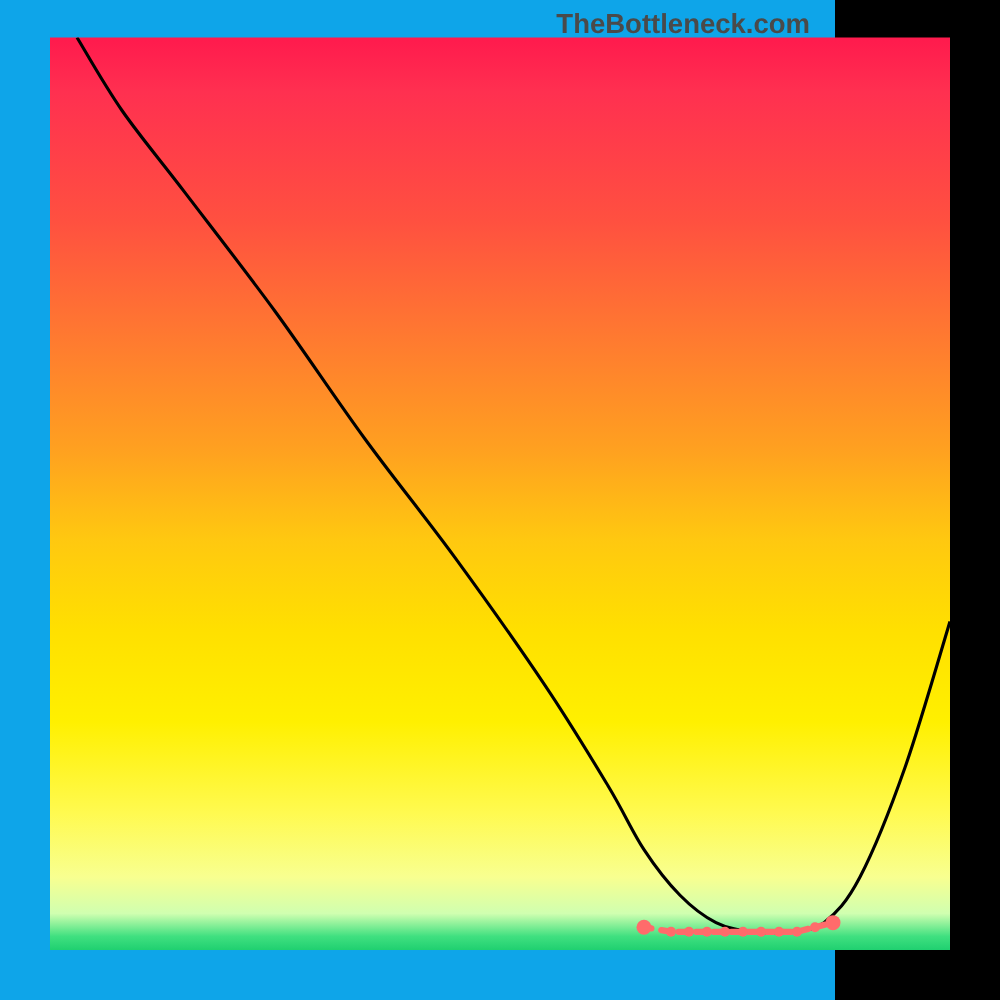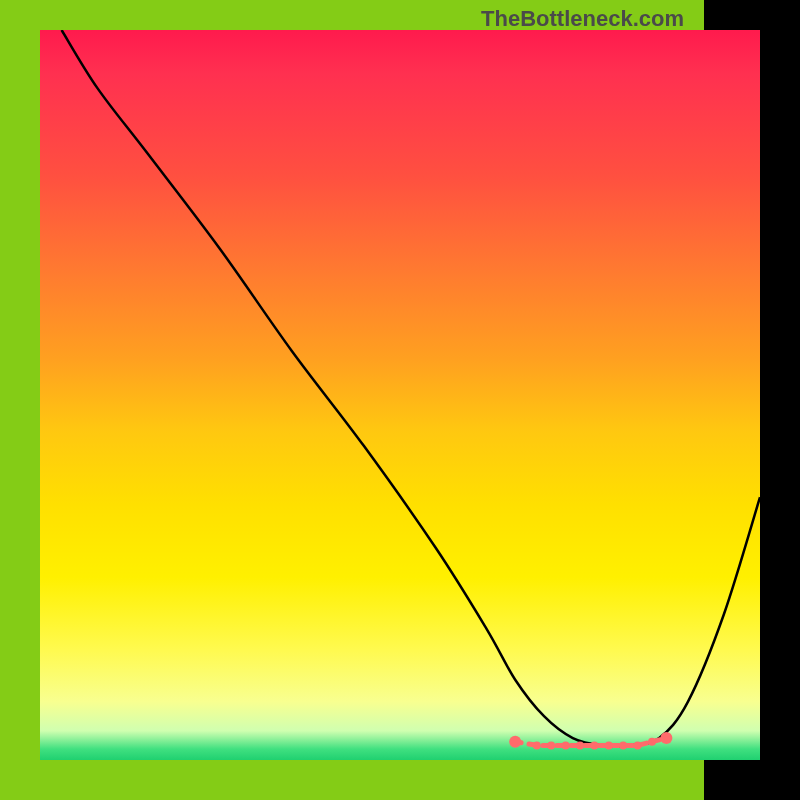--- a/index.html
+++ b/index.html
@@ -8,22 +8,21 @@
     background: #000;
     width: 800px;
     height: 800px;
     position: relative;
     font-family: Arial, sans-serif;
   }
   .container {
     width: 668px;
     height: 800px;
     position: relative;
-    background: #84cc16;
-    padding-left: 36px;
+    background: #0ea5e9;
   }
   .watermark {
     position: absolute;
     top: 6px;
     right: 20px;
     color: #4a4a4a;
     font-size: 22px;
     font-weight: bold;
     z-index: 10;
   }

